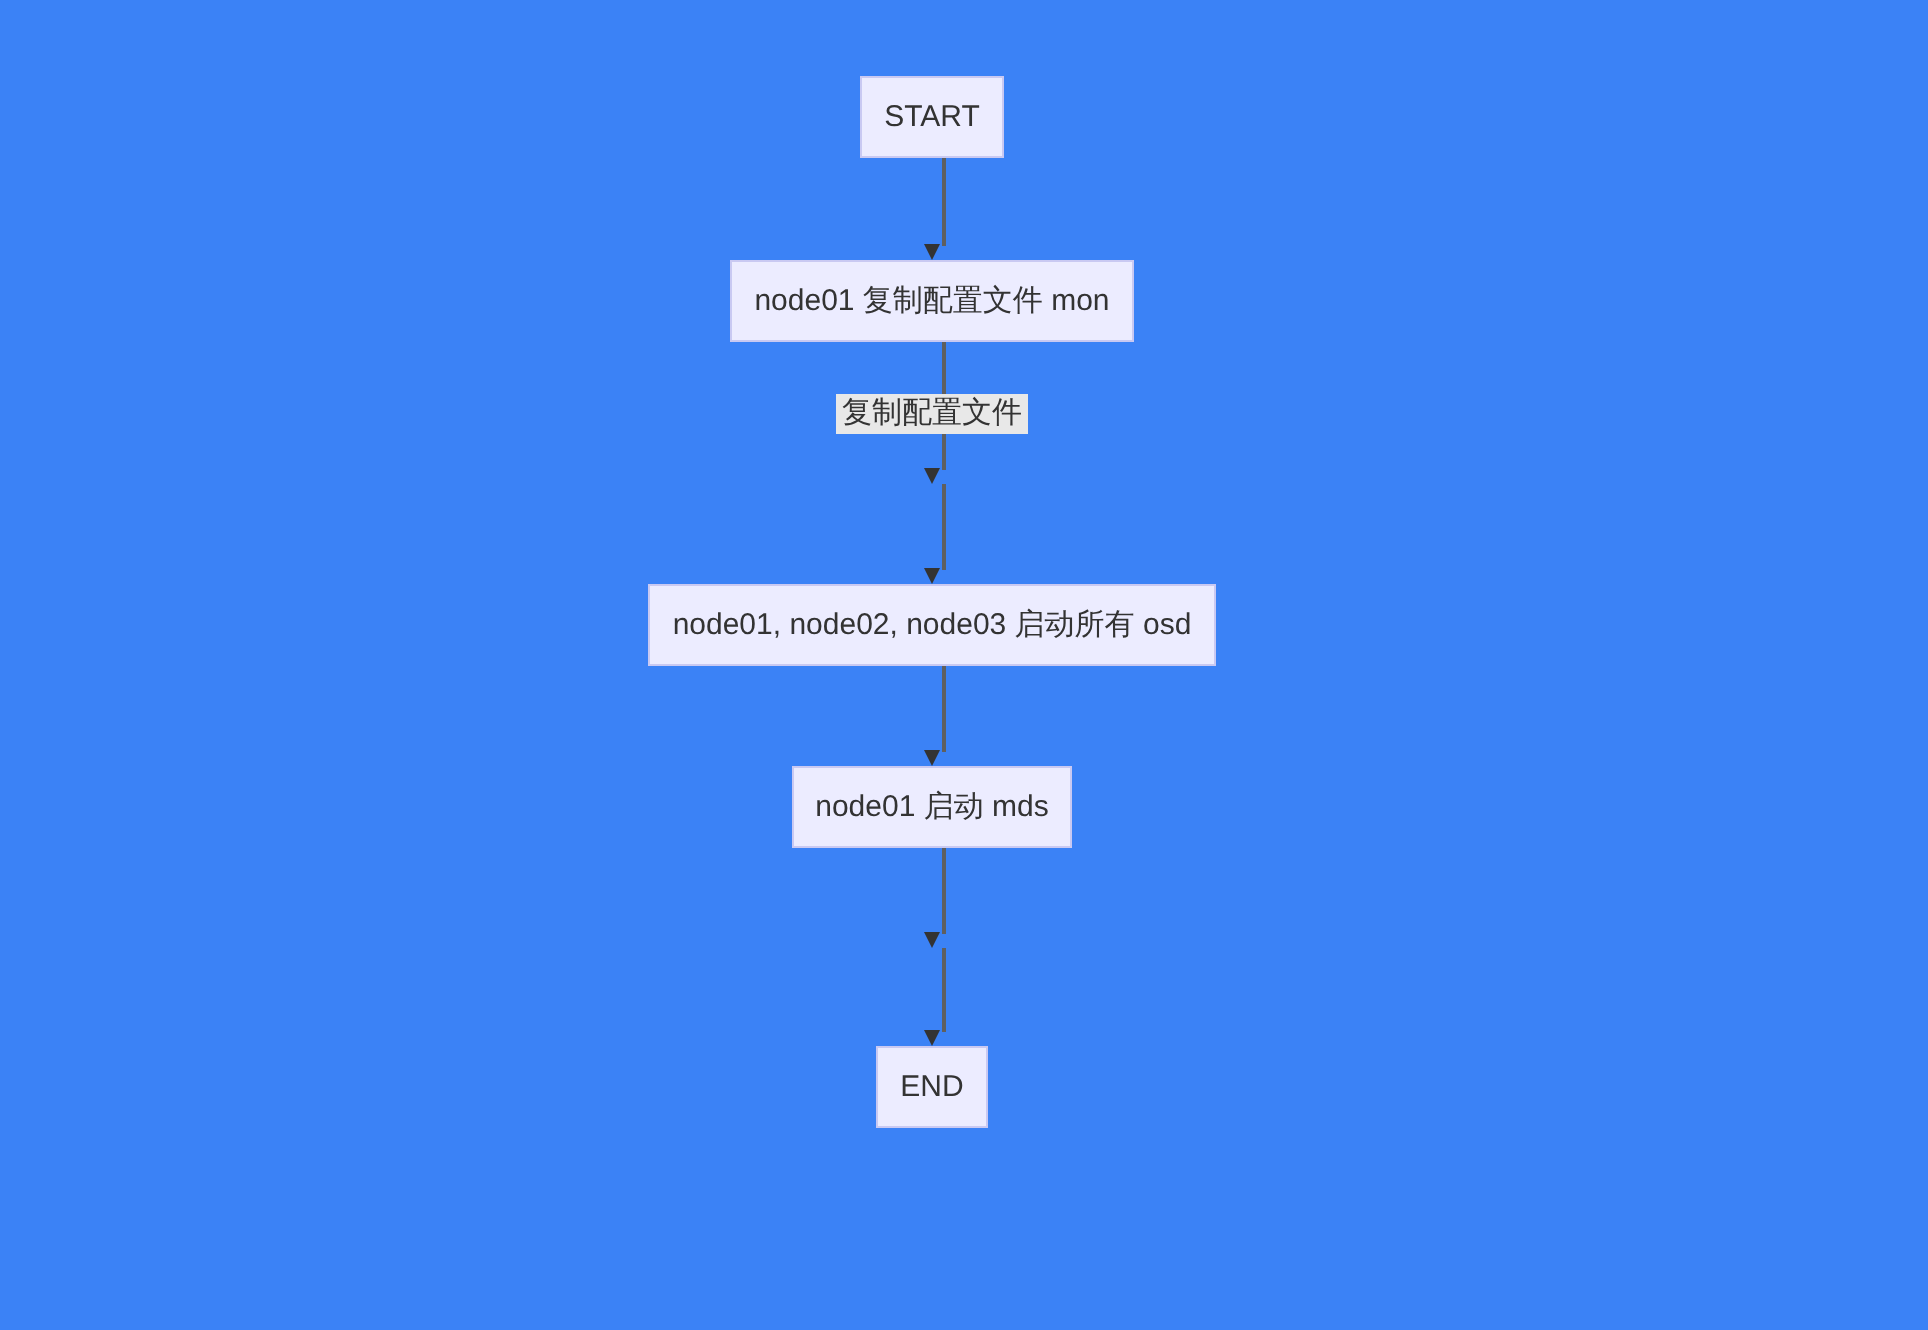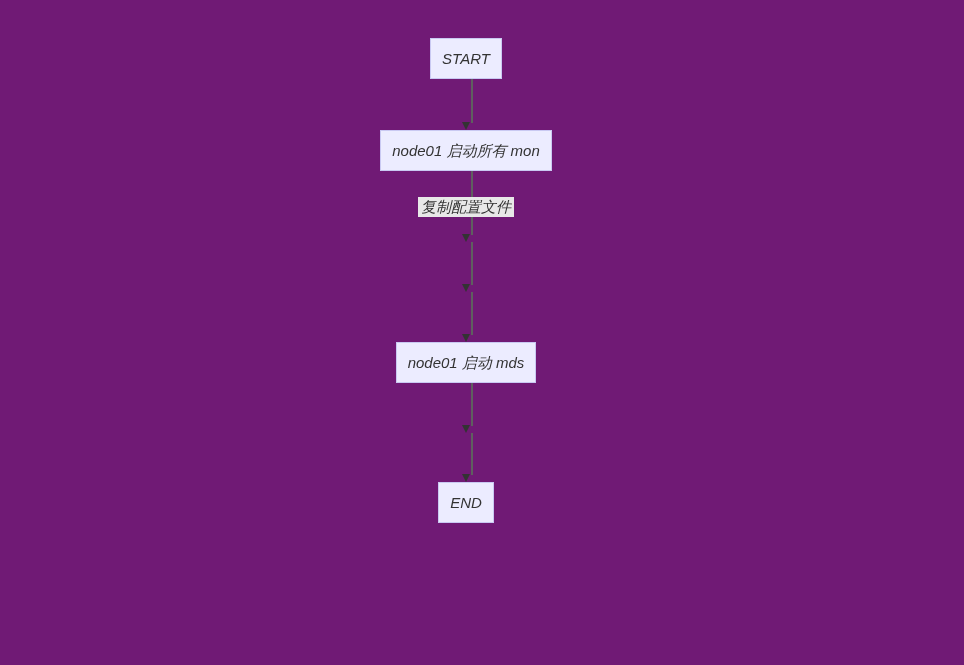--- a/index.html
+++ b/index.html
@@ -5,23 +5,22 @@
   html, body {
     margin: 0;
     padding: 0;
     background: #ffffff;
     font-family: "Liberation Sans", "DejaVu Sans", sans-serif;
   }
   .canvas {
     position: relative;
     width: 964px;
     height: 665px;
-    background: #701a75;
+    background: #3b82f6;
     overflow: hidden;
-    font-style: italic;
   }
   .flow {
     position: absolute;
     left: 0;
     top: 38px;
     width: 932px;
     display: flex;
     flex-direction: column;
     align-items: center;
   }
@@ -82,34 +81,35 @@
 <div class="canvas">
   <div class="flow">
 
     <div class="node">START</div>
 
     <div class="edge h51">
       <div class="edge-line"></div>
       <div class="edge-arrow"></div>
     </div>
 
-    <div class="node">node01 启动所有 mon</div>
+    <div class="node">node01 复制配置文件 mon</div>
 
     <div class="edge tall">
       <div class="edge-line"></div>
       <div class="edge-arrow"></div>
       <div class="edge-label">复制配置文件</div>
     </div>
 
 
     <div class="edge">
       <div class="edge-line"></div>
       <div class="edge-arrow"></div>
     </div>
 
+    <div class="node">node01, node02, node03 启动所有 osd</div>
 
     <div class="edge">
       <div class="edge-line"></div>
       <div class="edge-arrow"></div>
     </div>
 
     <div class="node">node01 启动 mds</div>
 
     <div class="edge">
       <div class="edge-line"></div>

